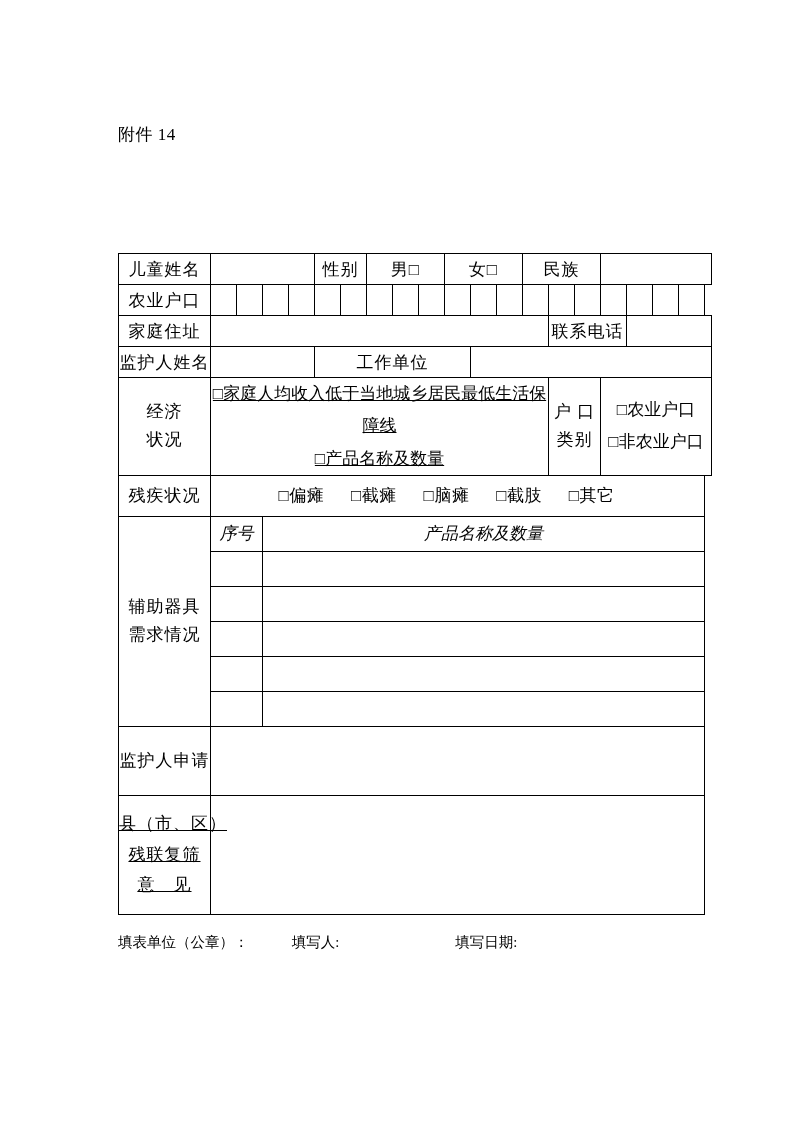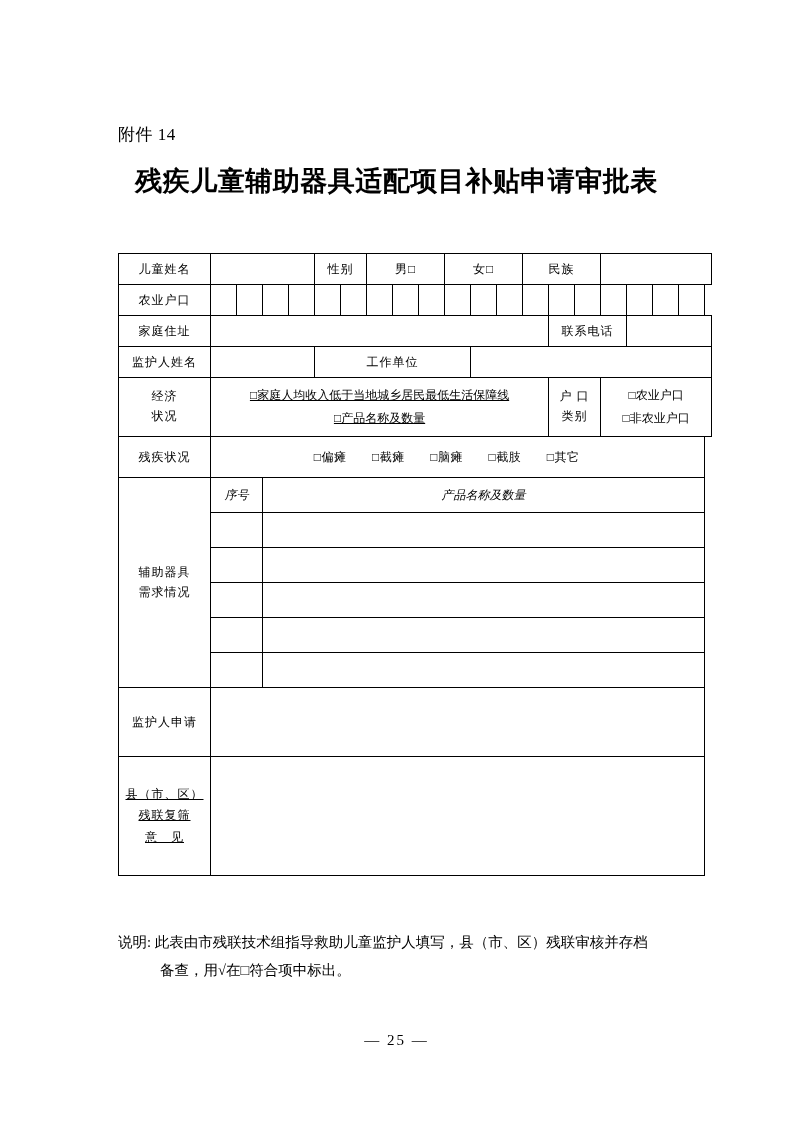--- a/index.html
+++ b/index.html
@@ -41,21 +41,21 @@
     letter-spacing: 0.5px;
     font-family: "DejaVu Serif", "Liberation Serif", serif;
   }
   table.form {
     position: absolute;
     left: 118px;
     top: 253px;
     width: 594px;
     border-collapse: collapse;
     table-layout: fixed;
-    font-size: 12px;
+    font-size: 17px;
     font-family: "Liberation Serif", "DejaVu Serif", serif;
   }
   table.form td {
     border: 1px solid #000000;
     padding: 0;
     vertical-align: middle;
     text-align: center;
     height: 30px;
   }
   .lbl {
@@ -124,21 +124,20 @@
     letter-spacing: 2px;
   }
 </style>
 </head>
 <body>
 
 <div class="page">
 
   <div class="attach-label">附件 14</div>
 
-  <div class="doc-title">残疾儿童辅助器具适配项目补贴申请审批表</div>
 
   <table class="form">
     <colgroup>
       <col style="width:92px">
       <col style="width:26px">
         <col style="width:26px">
         <col style="width:26px">
         <col style="width:26px">
       <col style="width:26px">
         <col style="width:26px">
@@ -274,22 +273,21 @@
         <div>县（市、区）</div>
         <div>残联复筛</div>
         <div>意　见</div>
       </td>
       <td colspan="19" class="cell-left"></td>
     </tr>
   </tbody>
     </table>
 
   <div class="footer">
-    <div class="note-body">
-      <span>说明:</span>
-      <span>此表由市残联技术组指导救助儿童监护人填写，县（市、区）残联审核并存档</span>
-      <span class="note-indent">备查，用√在□符合项中标出。</span>
+    <div class="footer-row1">
+      <span class="f-unit">填表单位（公章）：</span>
+      <span class="f-writer">填写人:</span>
+      <span>填写日期:</span>
     </div>
   </div>
 
-  <div class="pagenum">— 25 —</div>
 
 </div>
 
 </body></html>

